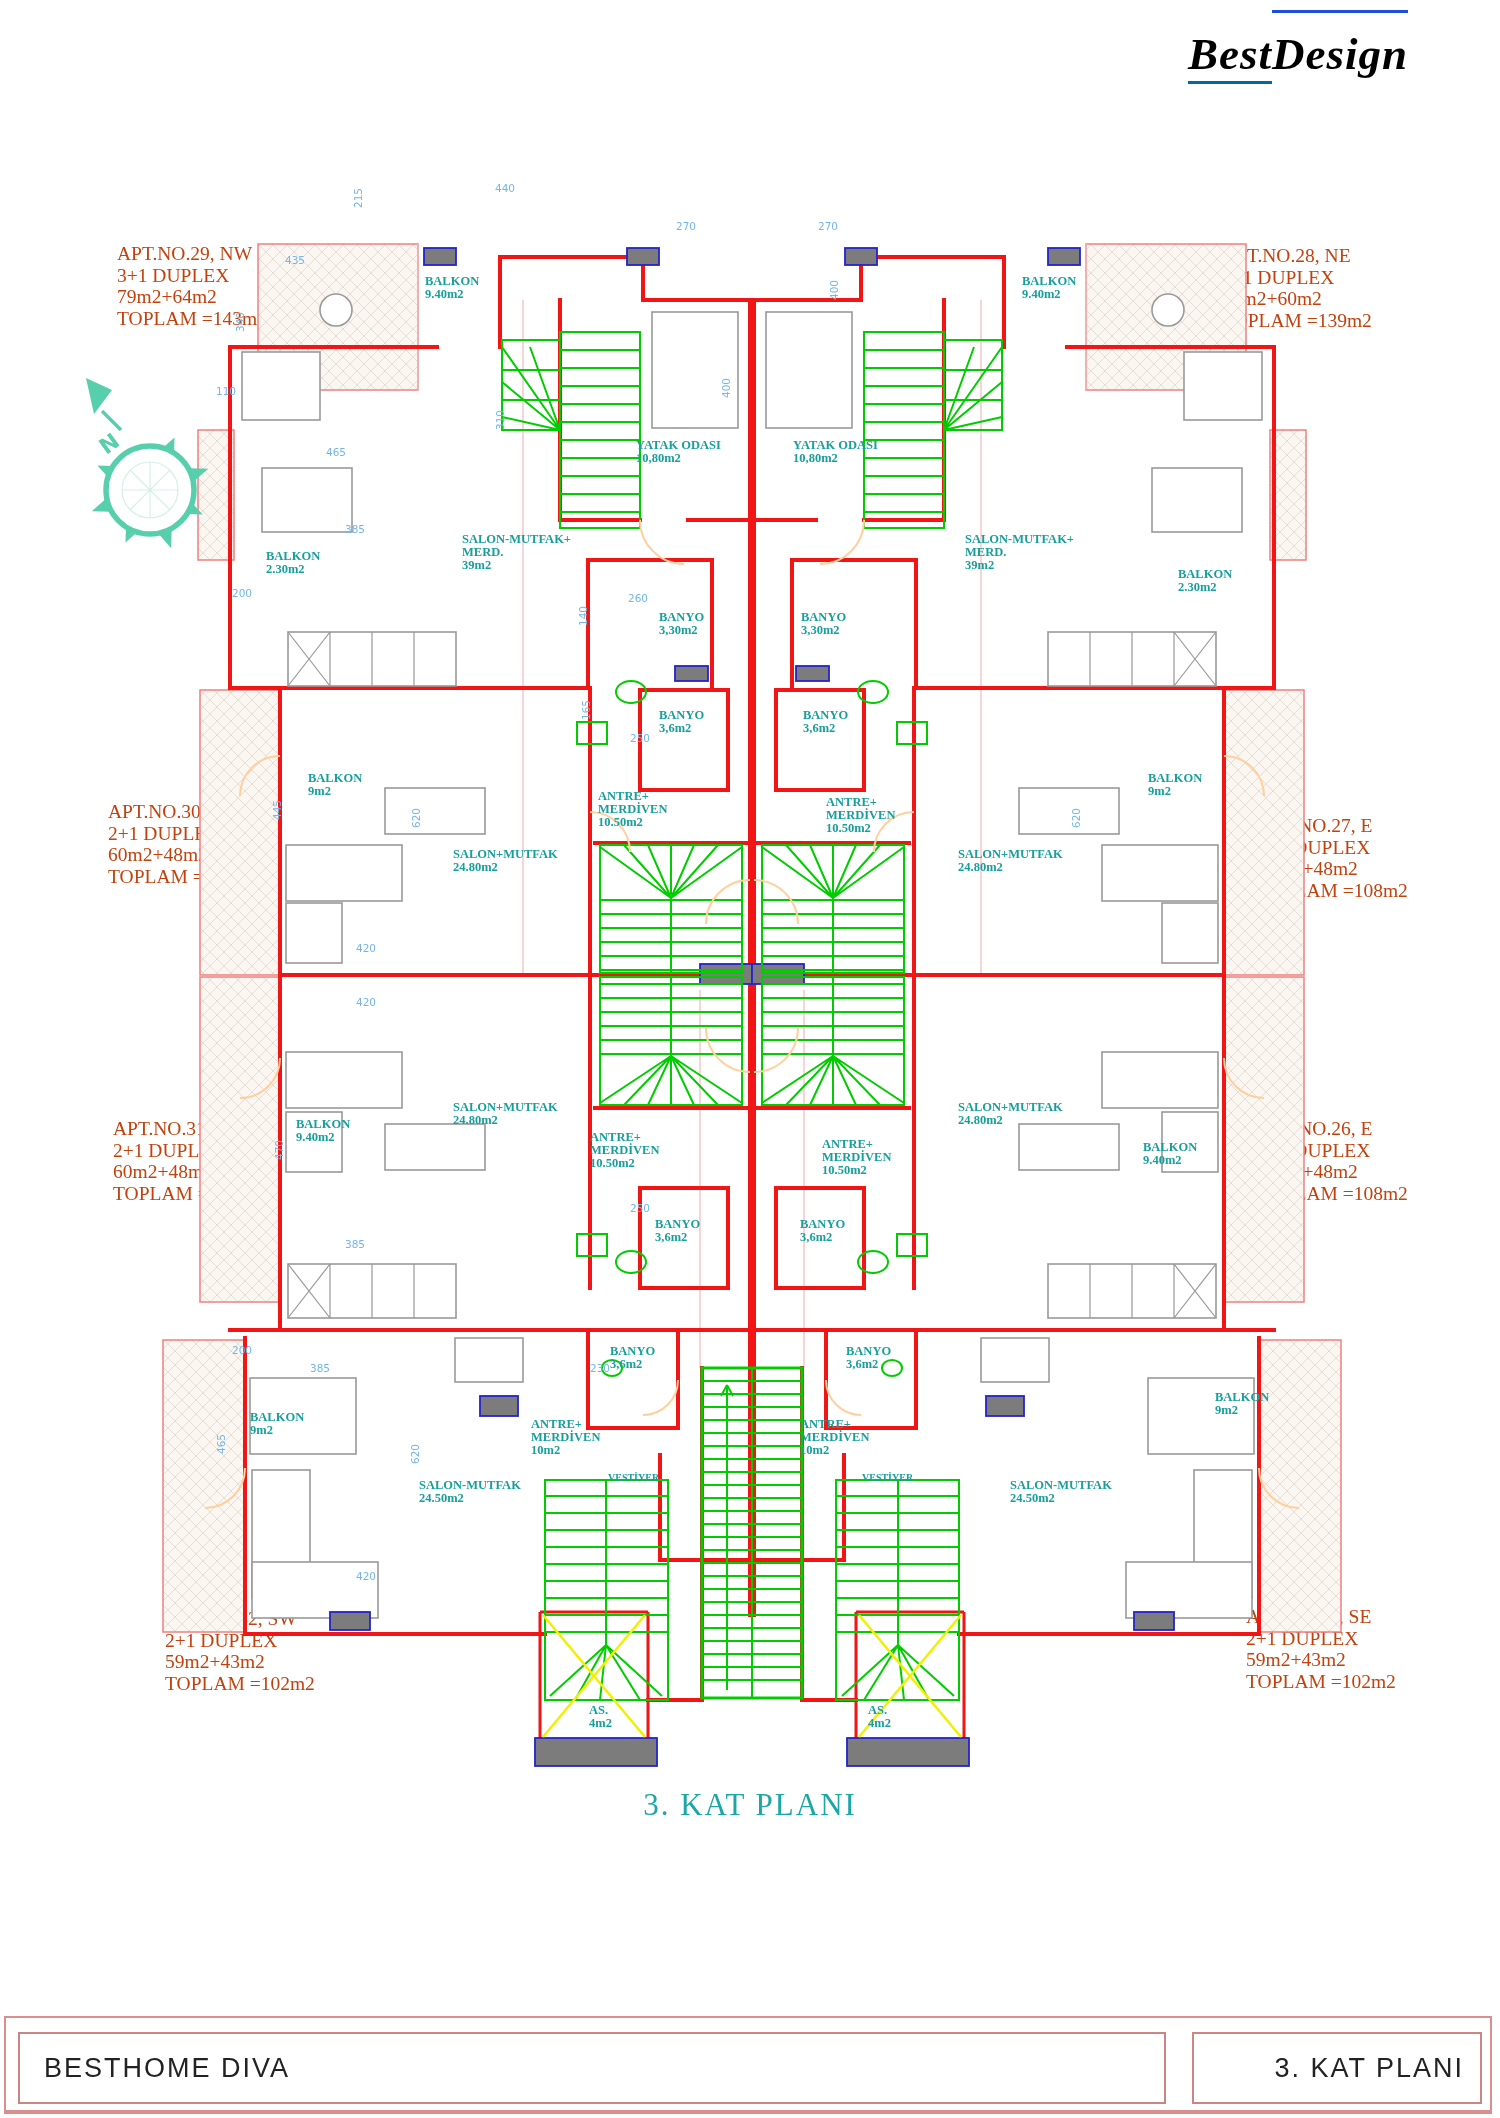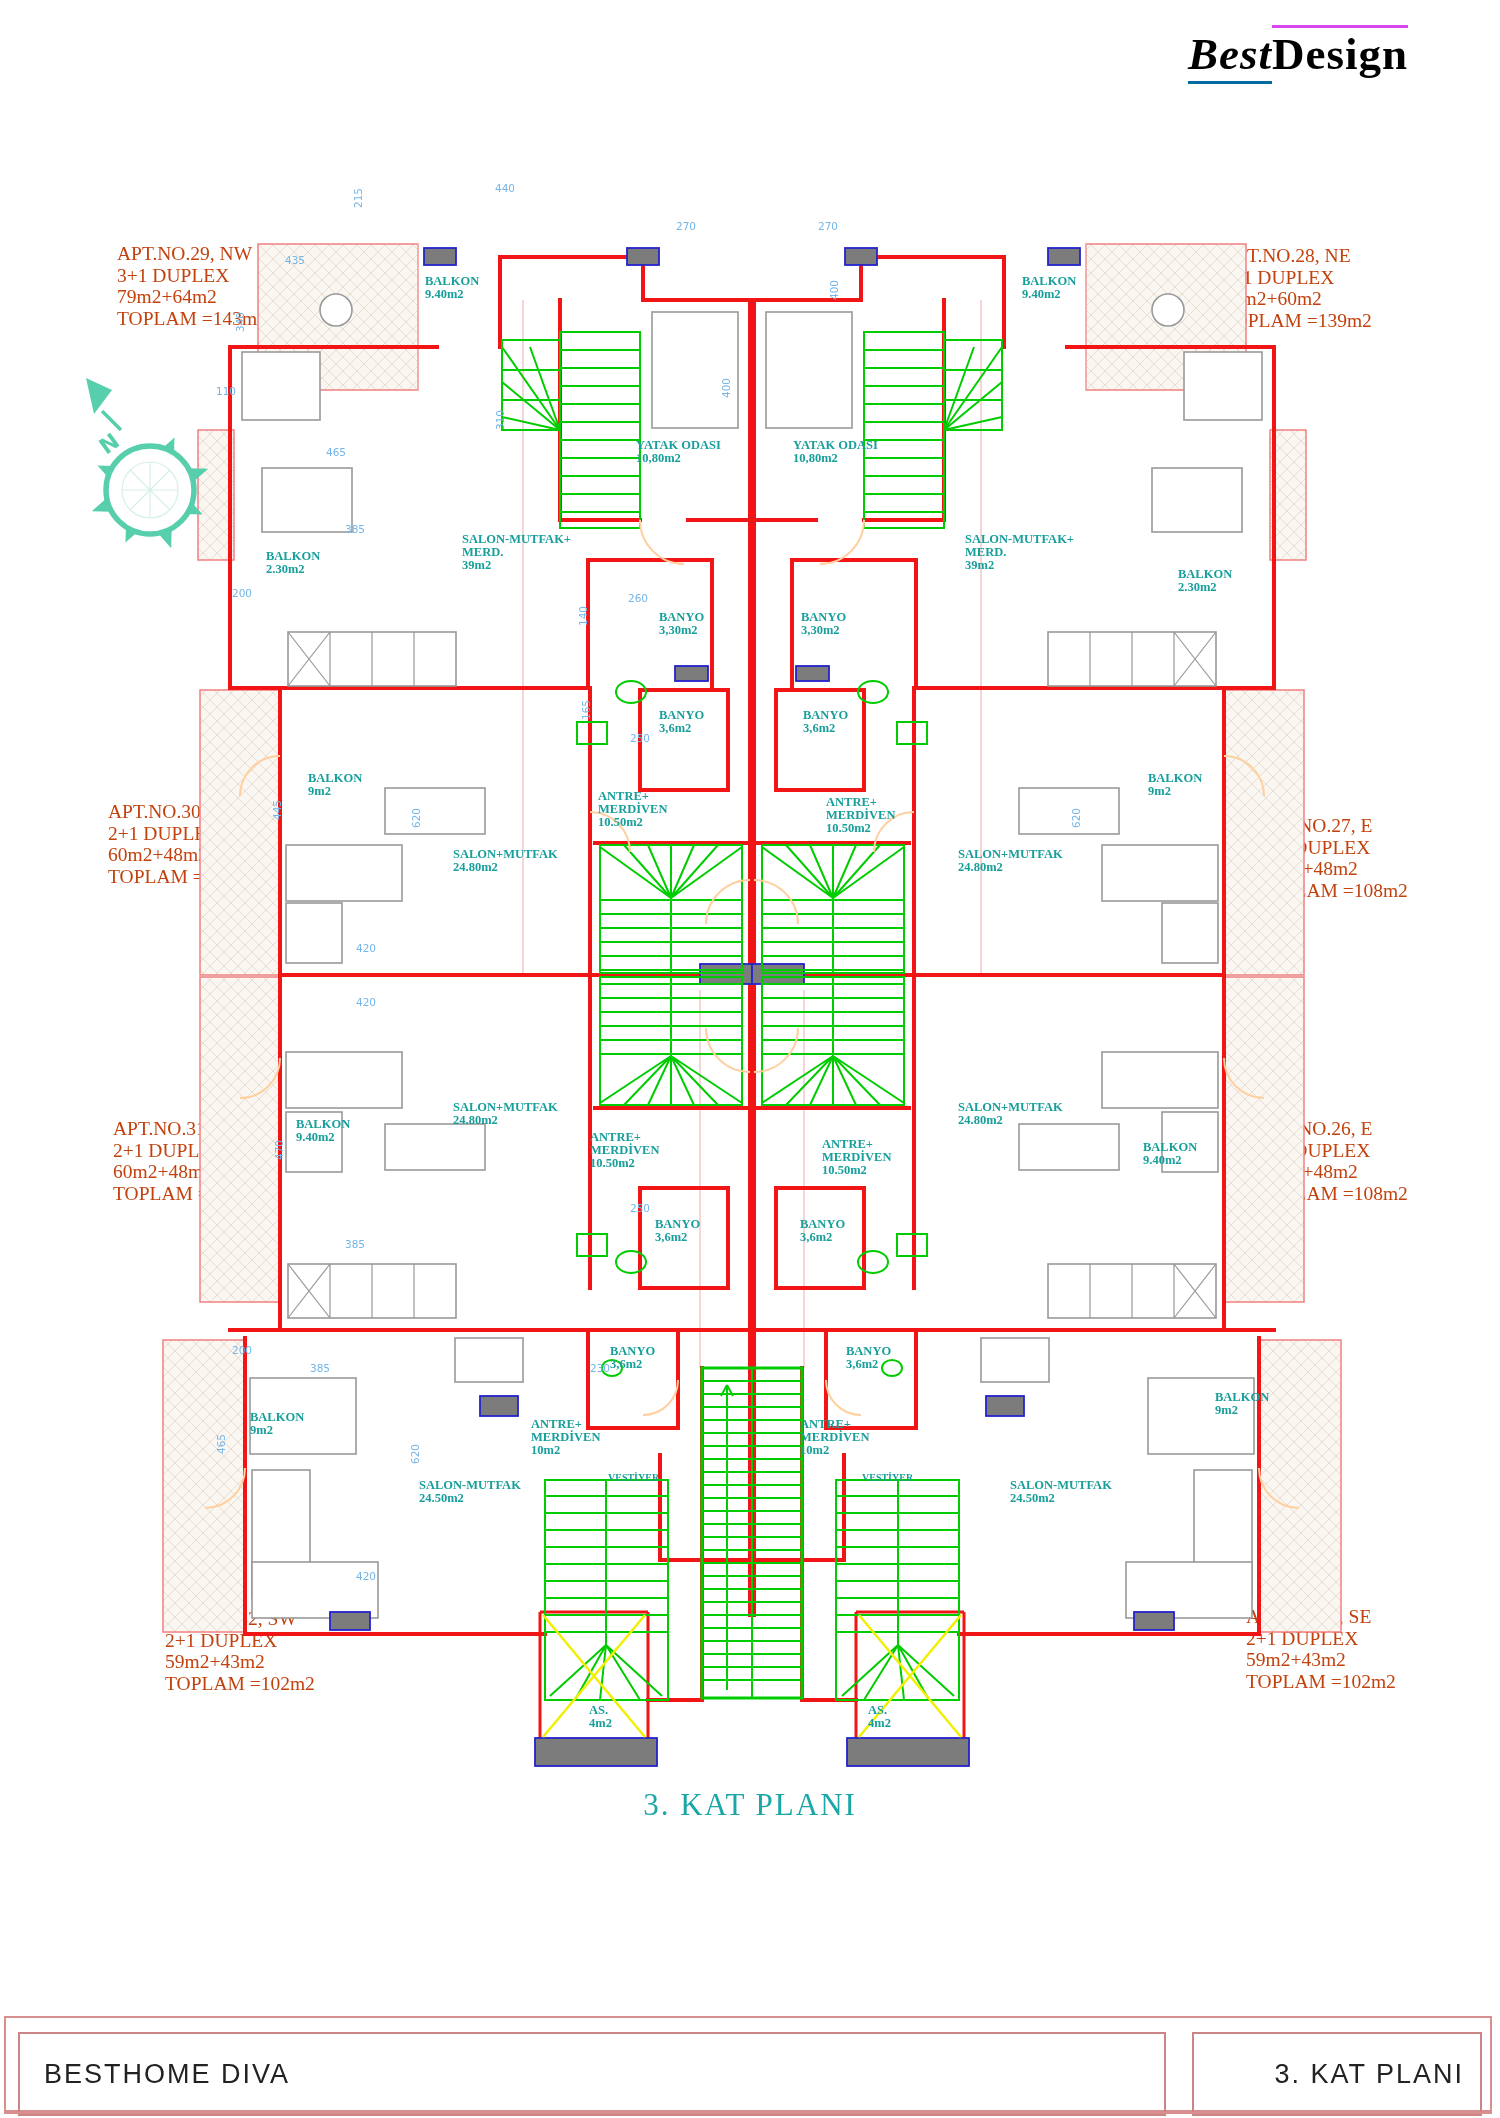--- a/index.html
+++ b/index.html
@@ -2,31 +2,31 @@
 <html><head>
 <meta charset="utf-8">
 <style>
   html,body{margin:0;padding:0;background:#fff;}
   .page{position:relative;width:1500px;height:2118px;background:#ffffff;overflow:hidden;
         font-family:"Liberation Serif",serif;}
   
   .logo{position:absolute;left:1188px;top:28px;font-family:"Liberation Serif",serif;
         font-weight:700;font-size:45px;color:#000;letter-spacing:1px;white-space:nowrap;}
   .lg-best{border-bottom:3px solid #0369a1;padding-bottom:2px;font-style:italic;}
-  .lg-design{border-top:3px solid #d946ef;padding-top:1px;}
+  .lg-design{border-top:3px solid #1d4ed8;padding-top:16px;font-style:italic;}
   
   .apt{position:absolute;font-family:"Liberation Serif",serif;font-size:19.5px;
        line-height:21.5px;color:#c2410c;white-space:nowrap;}
   
   .plan-title{position:absolute;left:570px;top:1787px;width:360px;text-align:center;
        font-family:"Liberation Serif",serif;font-size:31px;color:#1ba7a7;letter-spacing:2px;}
   
   .tb-frame{position:absolute;left:4px;top:2016px;width:1488px;height:96px;
        border:2px solid #d98f8f;box-sizing:border-box;}
-  .tb-box{position:absolute;top:2032px;height:84px;border:2px solid #cc8484;
+  .tb-box{position:absolute;top:2032px;height:72px;border:2px solid #cc8484;
        box-sizing:border-box;display:flex;align-items:center;
        font-family:"Liberation Sans",sans-serif;font-size:27px;color:#222;letter-spacing:2px;}
   .tb-left{left:18px;width:1148px;padding-left:24px;}
   .tb-right{left:1192px;width:290px;justify-content:flex-end;padding-right:16px;}
   .tb-bottomline{position:absolute;left:4px;top:2112px;width:1488px;height:0;
        border-top:2px solid #d98f8f;}
   
   .plan-svg{position:absolute;left:0;top:0;width:1500px;height:2118px;}
   .bal{fill:url(#hatch);stroke:#f08080;stroke-width:1.5;}
   .w4{stroke:#f21515;stroke-width:4;fill:none;stroke-linecap:square;}

